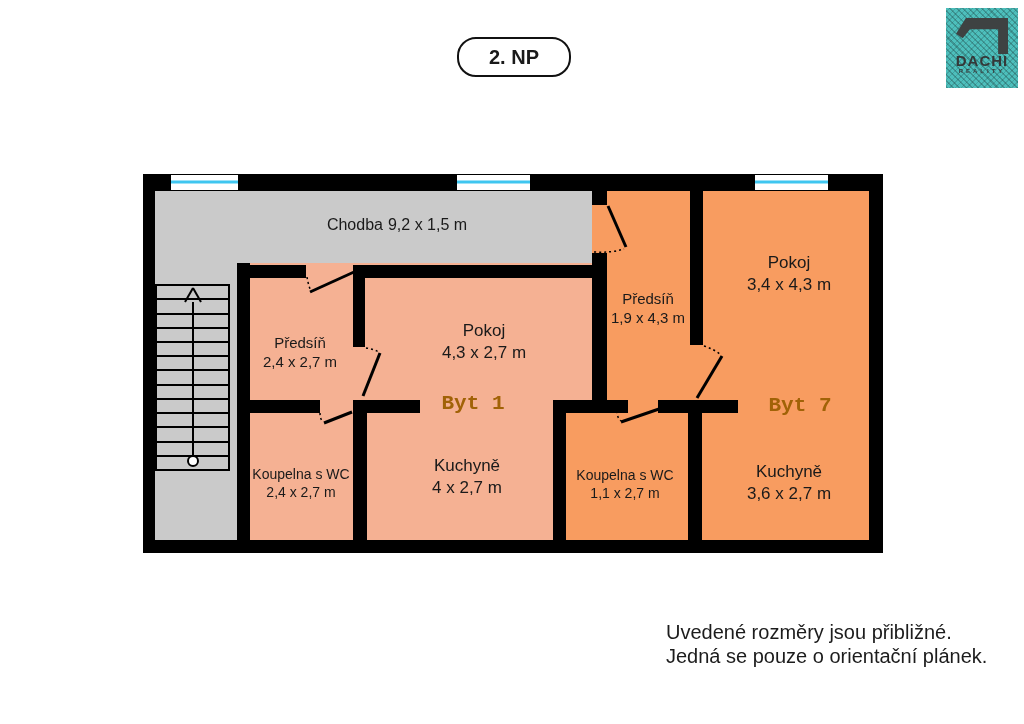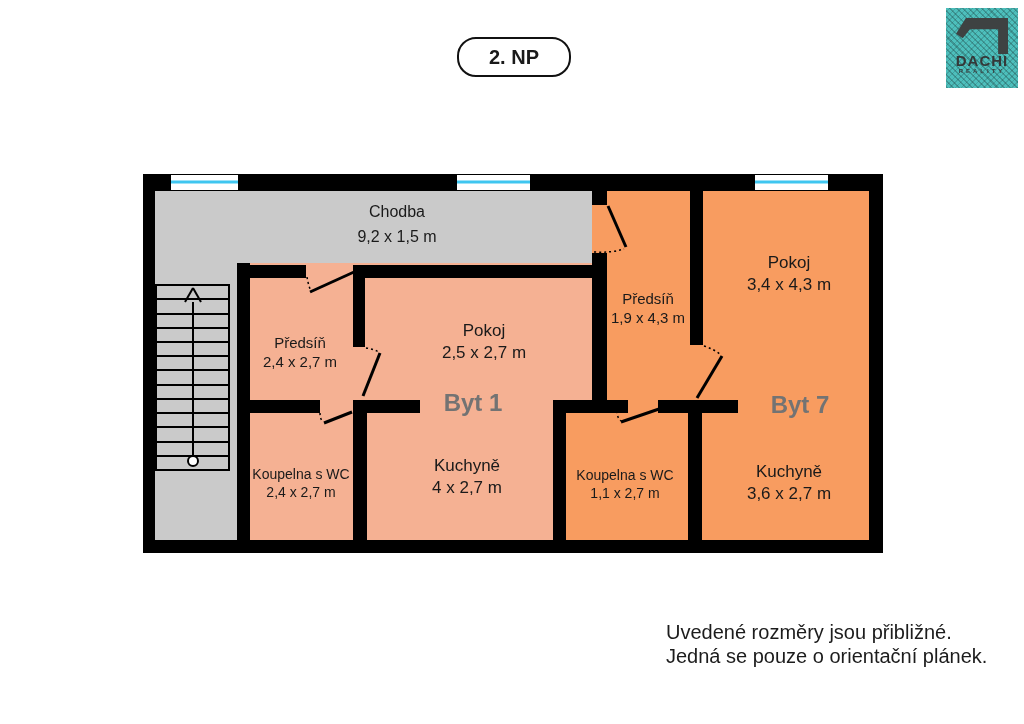--- a/index.html
+++ b/index.html
@@ -2,22 +2,22 @@
 <html><head>
 <meta charset="utf-8">
 <style>
   html,body{margin:0;padding:0;background:#ffffff;}
   #page{position:relative;width:1024px;height:724px;background:#ffffff;overflow:hidden;
         font-family:"Liberation Sans", sans-serif;color:#1a1a1a;}
   #plan-svg{position:absolute;left:0;top:0;}
   .room-label{position:absolute;transform:translate(-50%,-50%);text-align:center;
               line-height:1.28;white-space:nowrap;color:#1a1a1a;}
   .fs14{font-size:14px;} .fs15{font-size:15px;} .fs16{font-size:16px;} .fs17{font-size:17px;}
-  .byt-label{position:absolute;transform:translate(-50%,-50%);font-size:24px;font-weight:bold;
-             white-space:nowrap;color:#737373;}
+  .byt-label{position:absolute;transform:translate(-50%,-50%);font-size:21px;font-weight:bold;
+             white-space:nowrap;color:#a16207;font-family:Liberation Mono, monospace;}
   .inline-label{display:flex;gap:5px;justify-content:center;}
   #title-badge{position:absolute;left:457px;top:37px;width:110px;height:36px;
                border:2px solid #111;border-radius:19px;display:flex;align-items:center;
                justify-content:center;font-size:20px;font-weight:bold;background:#fff;}
   #logo{position:absolute;left:946px;top:8px;width:72px;height:80px;background-color:#4DBFBC;
         background-image:repeating-linear-gradient(45deg, rgba(20,40,40,.28) 0 1.5px, rgba(0,0,0,0) 1.5px 4.5px),
                          repeating-linear-gradient(-45deg, rgba(20,40,40,.18) 0 1px, rgba(0,0,0,0) 1px 4px);
         overflow:hidden;}
   #logo-roof{position:absolute;left:10px;top:10px;width:52px;height:36px;background:#3E4242;
              clip-path:polygon(0 44%,19% 0,100% 0,100% 100%,81% 100%,81% 31%,27% 31%,13% 56%);}
@@ -120,33 +120,33 @@
   <div id="title-badge">
     <span>2. NP</span>
   </div>
 
   <div id="logo">
     <div id="logo-roof"></div>
     <div id="logo-brand">DACHI</div>
     <div id="logo-subtext">REALITY</div>
   </div>
 
-  <div class="room-label fs16 inline-label" style="left:397px;top:225px;flex-direction:column;">
+  <div class="room-label fs16 inline-label" style="left:397px;top:225px;">
     <span>Chodba</span>
     <span>9,2 x 1,5 m</span>
   </div>
 
   <div class="room-label fs15" style="left:300px;top:352px;">
     <div>Předsíň</div>
     <div>2,4 x 2,7 m</div>
   </div>
 
   <div class="room-label fs17" style="left:484px;top:342px;">
     <div>Pokoj</div>
-    <div>2,5 x 2,7 m</div>
+    <div>4,3 x 2,7 m</div>
   </div>
 
   <div class="byt-label" style="left:473px;top:403px;">Byt 1</div>
 
   <div class="room-label fs17" style="left:467px;top:477px;">
     <div>Kuchyně</div>
     <div>4 x 2,7 m</div>
   </div>
 
   <div class="room-label fs14" style="left:301px;top:484px;">

